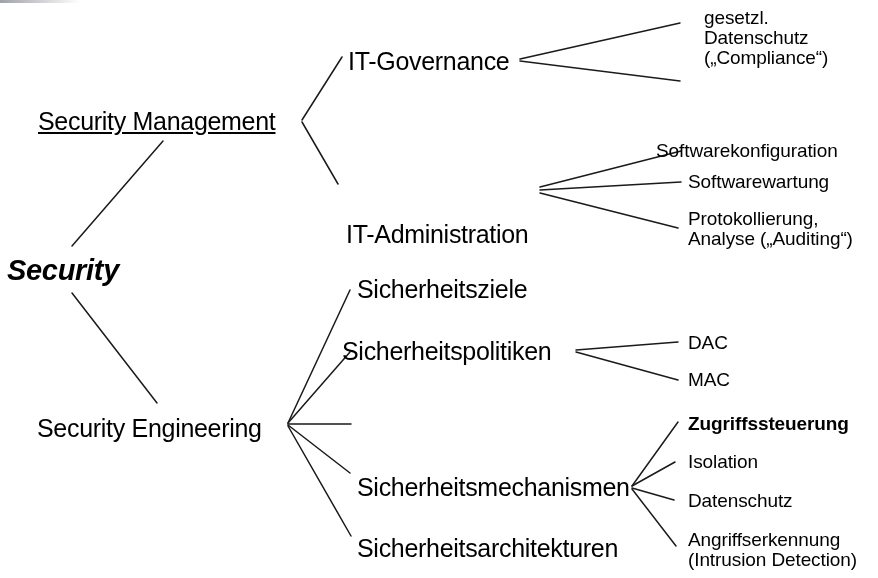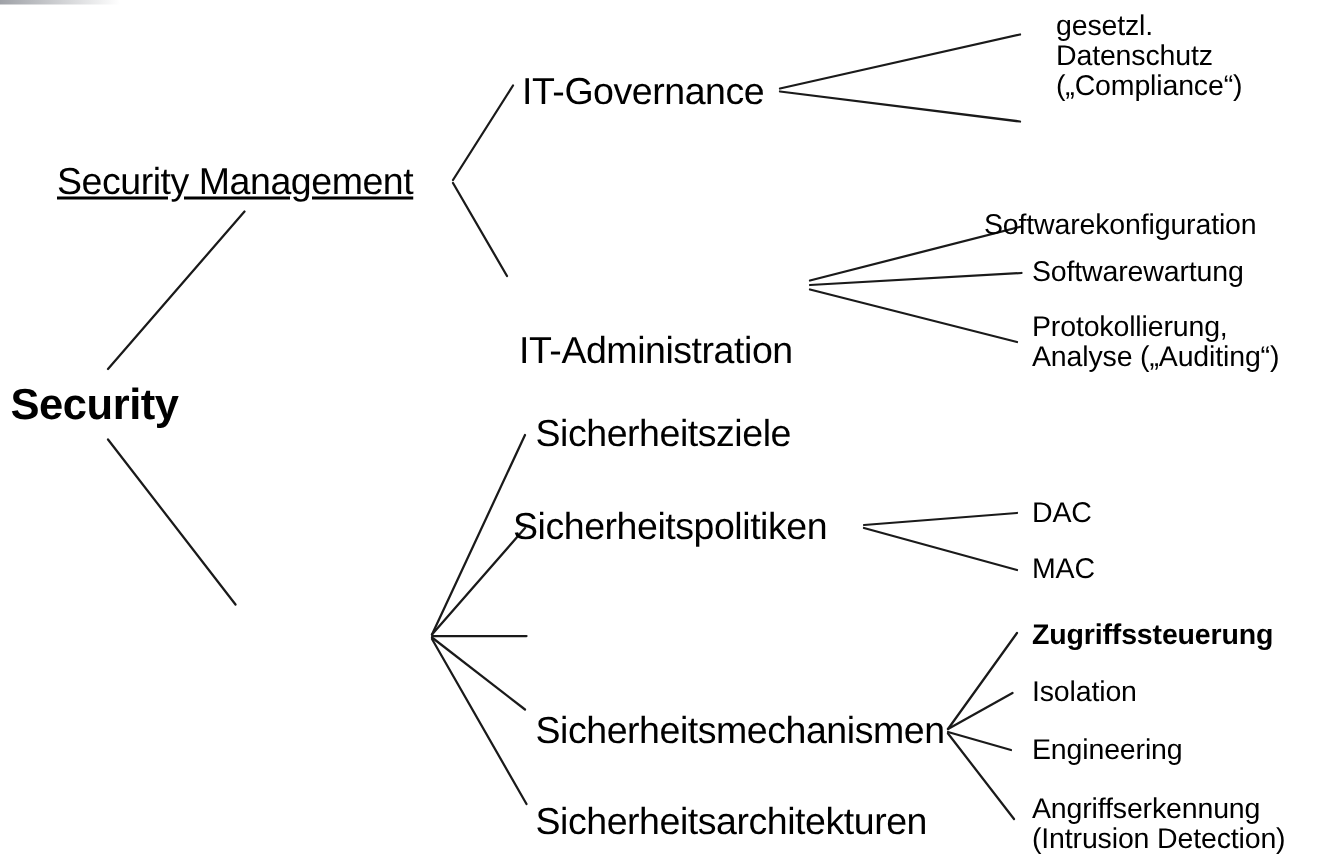--- a/index.html
+++ b/index.html
@@ -52,21 +52,21 @@
   #top-artifact {
     position: absolute;
     left: 0;
     top: 0;
     width: 80px;
     height: 3px;
     background: linear-gradient(to right, rgba(80,85,95,0.55), rgba(80,85,95,0));
   }
 
   
-  #n-security          { left: 7px;   top: 253px; }
+  #n-security          { left: 7px;   top: 253px; font-style: italic; }
   #n-management        { left: 38px;  top: 106px; text-decoration: underline; }
   #n-engineering       { left: 37px;  top: 413px; }
   #n-governance        { left: 348px; top: 46px;  }
   #n-administration    { left: 346px; top: 175px; margin-top: 44px; }
   #n-ziele             { left: 357px; top: 274px; }
   #n-politiken         { left: 342px; top: 336px; }
   #n-modelle           { left: 357px; top: 411px; }
   #n-mechanismen       { left: 357px; top: 472px; }
   #n-architekturen     { left: 357px; top: 533px; }
   #n-datenschutz       { left: 688px; top: 8px; margin-left: 16px;   }
@@ -116,25 +116,26 @@
   <div class="node mid" id="n-management">Security Management</div>
   <div class="node mid" id="n-governance">IT-Governance</div>
   <div class="node leaf" id="n-datenschutz">gesetzl. Datenschutz
 („Compliance“)</div>
   <div class="node mid" id="n-administration">IT-Administration</div>
   <div class="node leaf" id="n-softwarekonfig">Softwarekonfiguration</div>
   <div class="node leaf" id="n-softwarewartung">Softwarewartung</div>
   <div class="node leaf" id="n-protokollierung">Protokollierung,
 Analyse („Auditing“)</div>
 
+  <div class="node mid" id="n-engineering">Security Engineering</div>
   <div class="node mid" id="n-ziele">Sicherheitsziele</div>
   <div class="node mid" id="n-politiken">Sicherheitspolitiken</div>
   <div class="node leaf" id="n-dac">DAC</div>
   <div class="node leaf" id="n-mac">MAC</div>
   <div class="node mid" id="n-mechanismen">Sicherheitsmechanismen</div>
   <div class="node leaf" id="n-zugriff">Zugriffssteuerung</div>
   <div class="node leaf" id="n-isolation">Isolation</div>
-  <div class="node leaf" id="n-kryptografie">Engineering</div>
+  <div class="node leaf" id="n-kryptografie">Datenschutz</div>
   <div class="node mid" id="n-architekturen">Sicherheitsarchitekturen</div>
   <div class="node leaf" id="n-angriff">Angriffserkennung
 (Intrusion Detection)</div>
 
 </div>
 
 </body></html>

